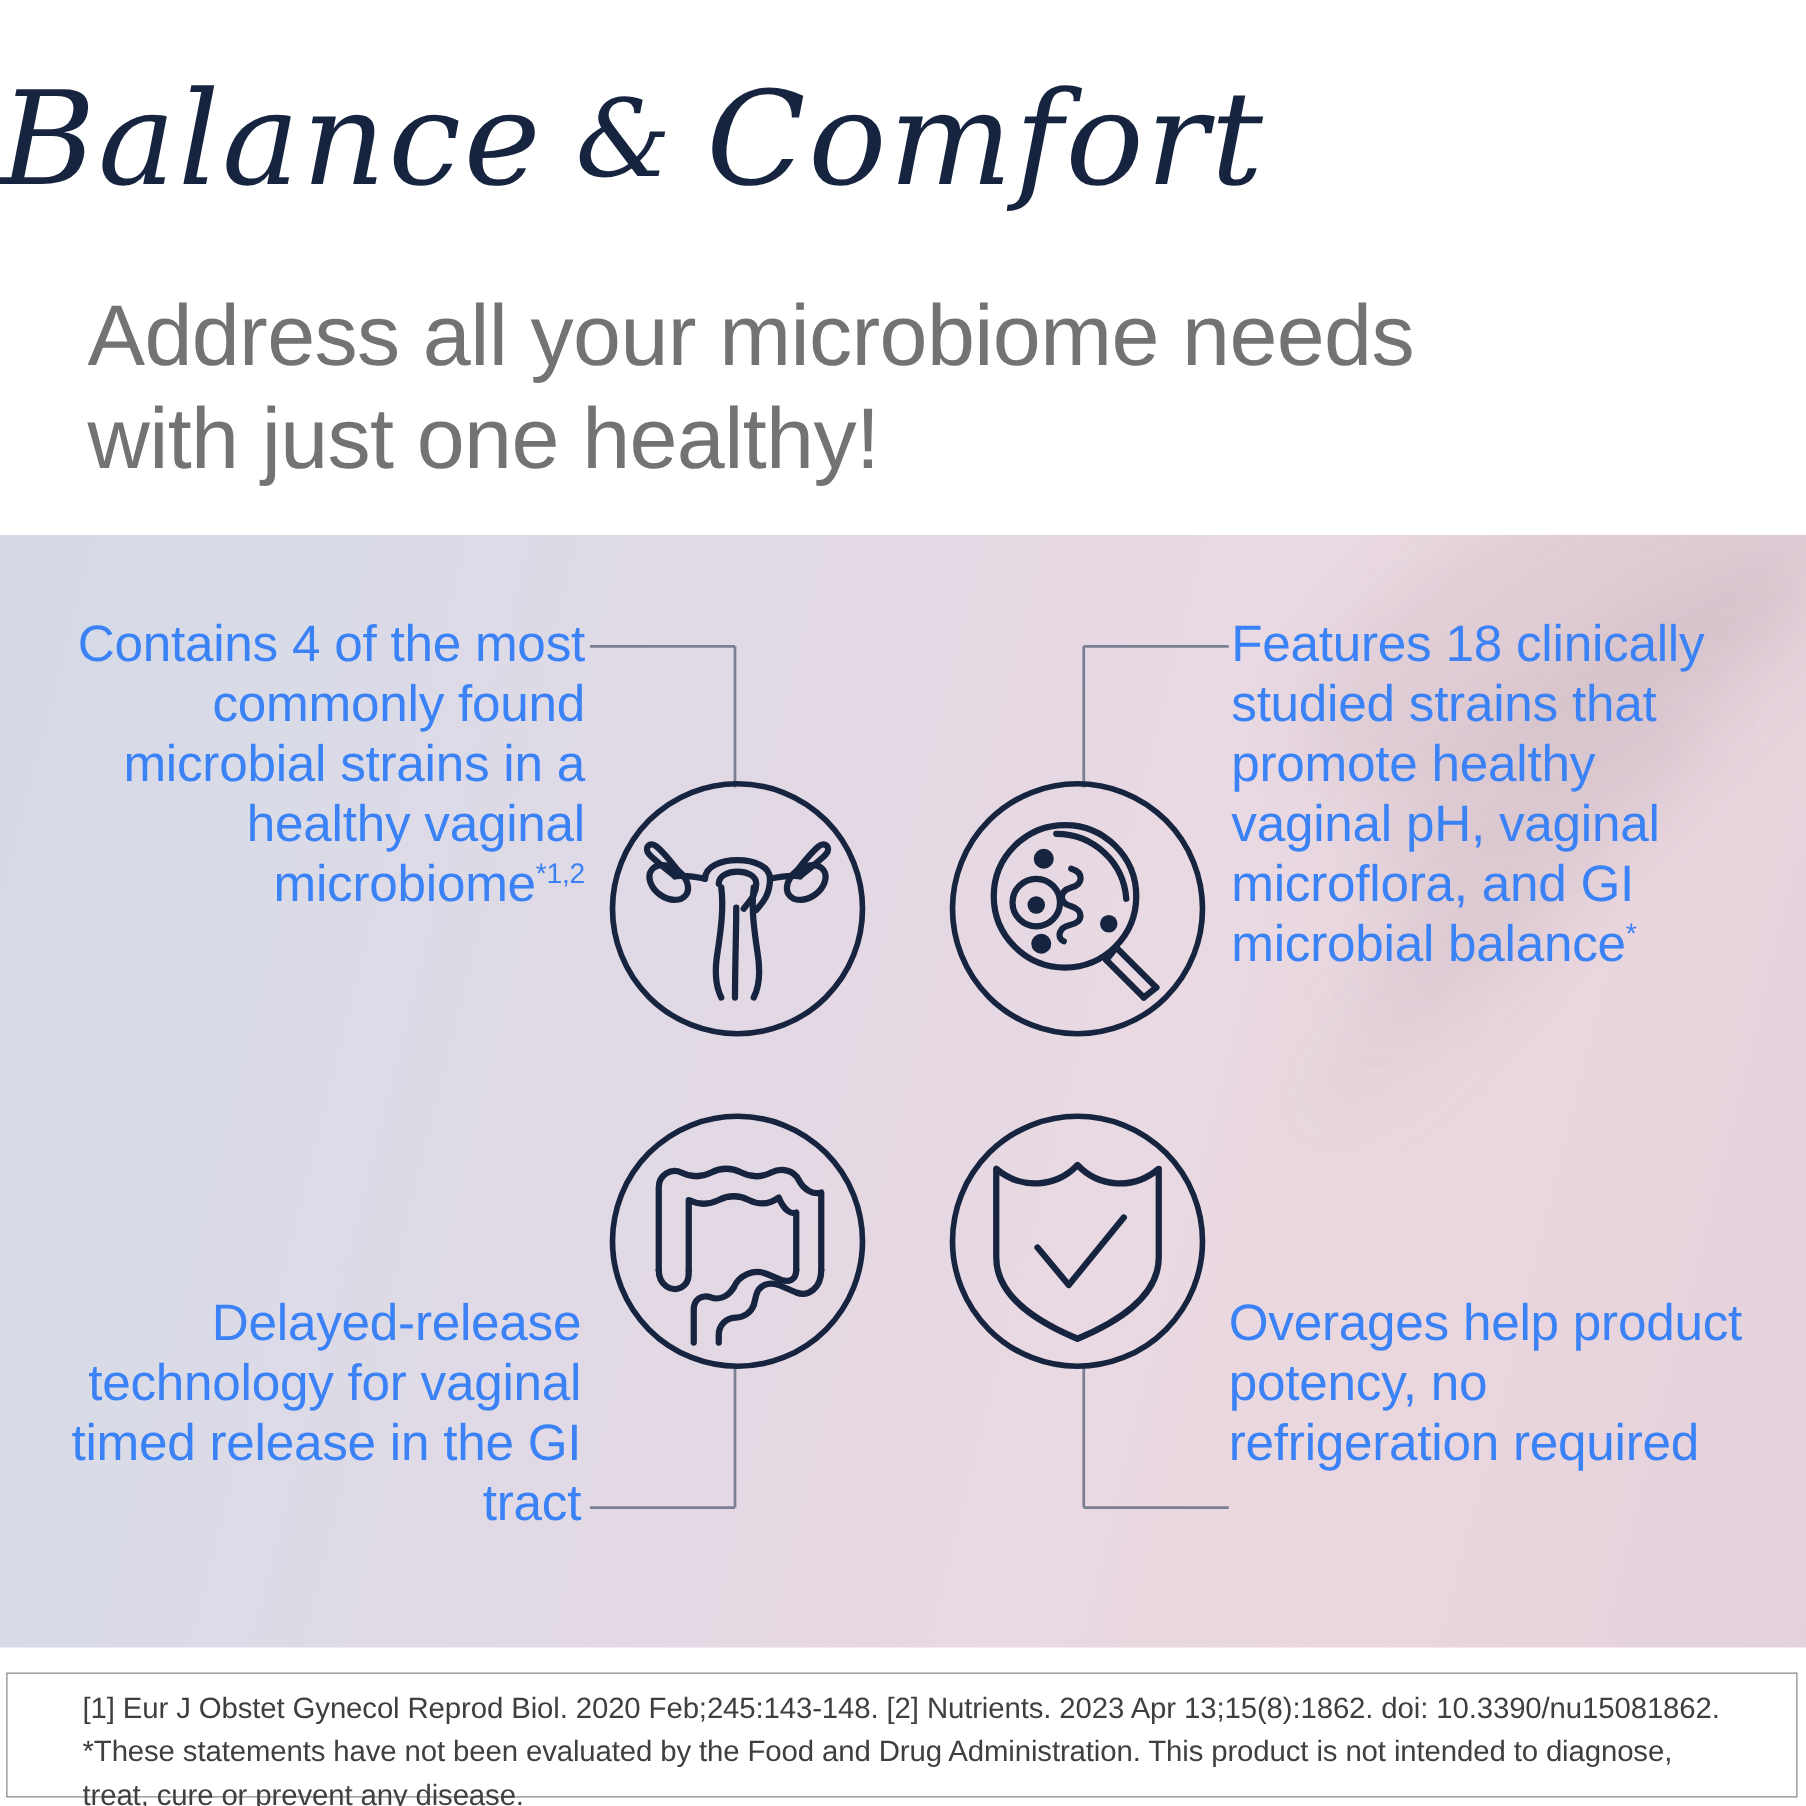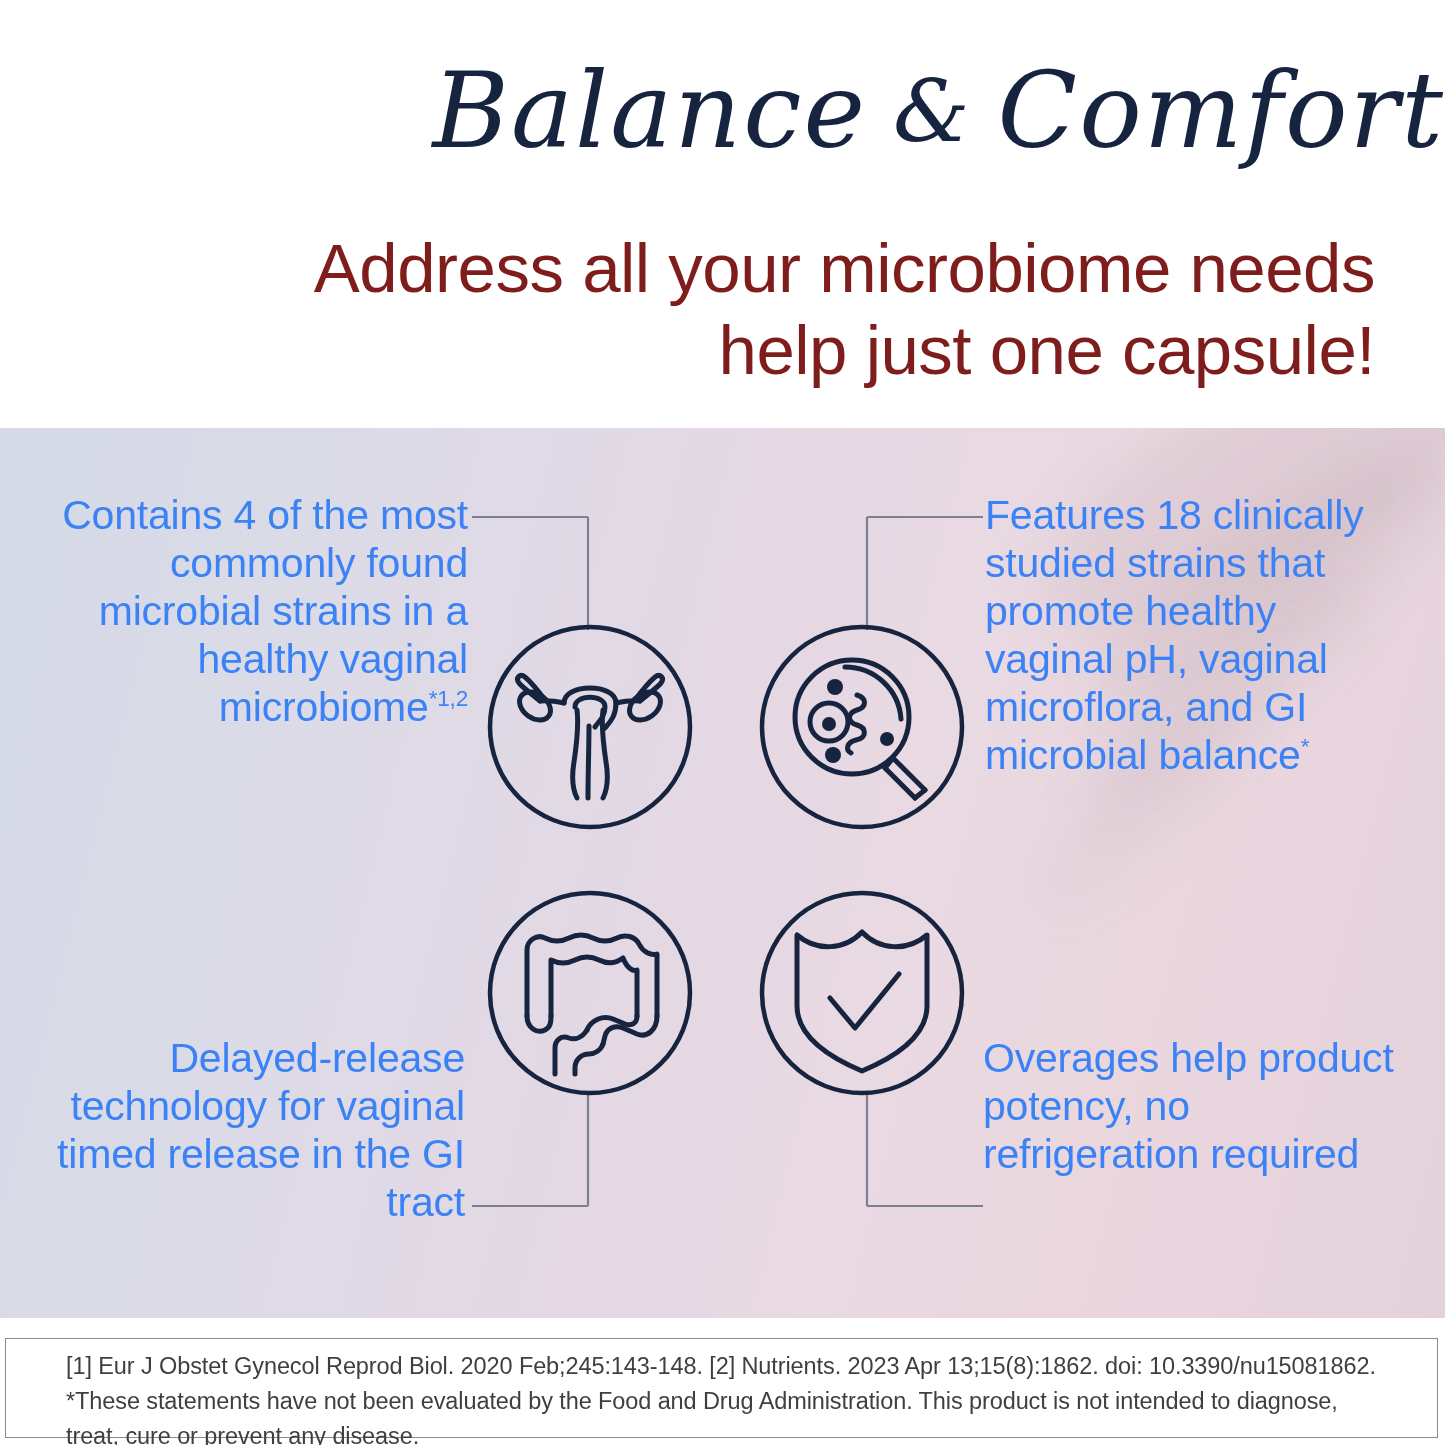--- a/index.html
+++ b/index.html
@@ -16,21 +16,21 @@
     position: relative;
   }
 
   
   .header {
     position: absolute;
     left: 0; top: 0;
     width: 1445px;
     height: 356px;
     background: #ffffff;
-    text-align: right;
+    text-align: left;
   }
   .script-title {
     position: absolute;
     left: 0;
     top: 46px;
     width: 1445px;
     font-family: "DejaVu Serif", serif;
     font-style: italic;
     font-weight: 400;
     font-size: 104px;
@@ -47,21 +47,21 @@
   }
   .headline {
     position: absolute;
     left: 70px;
     top: 228px;
     width: 1305px;
     font-family: "Liberation Sans", sans-serif;
     font-weight: 300;
     font-size: 69px;
     line-height: 1.19;
-    color: #7f1d1d;
+    color: #737373;
     letter-spacing: -0.5px;
   }
 
   
   .panel {
     position: absolute;
     left: 0;
     top: 428px;
     width: 1445px;
     height: 890px;
@@ -190,21 +190,21 @@
 <body>
 
 <div class="header">
 
   <div class="script-title">
     <span>Balance</span><span class="amp">&amp;</span><span>Comfort</span>
   </div>
 
   <div class="headline">
     <div>Address all your microbiome needs</div>
-    <div>help just one capsule!</div>
+    <div>with just one healthy!</div>
   </div>
 
 </div>
 
 <div class="panel">
 
   <div class="shadow-a"></div>
   <div class="shadow-b"></div>
   <div class="shadow-c"></div>
   <div class="shadow-d"></div>

